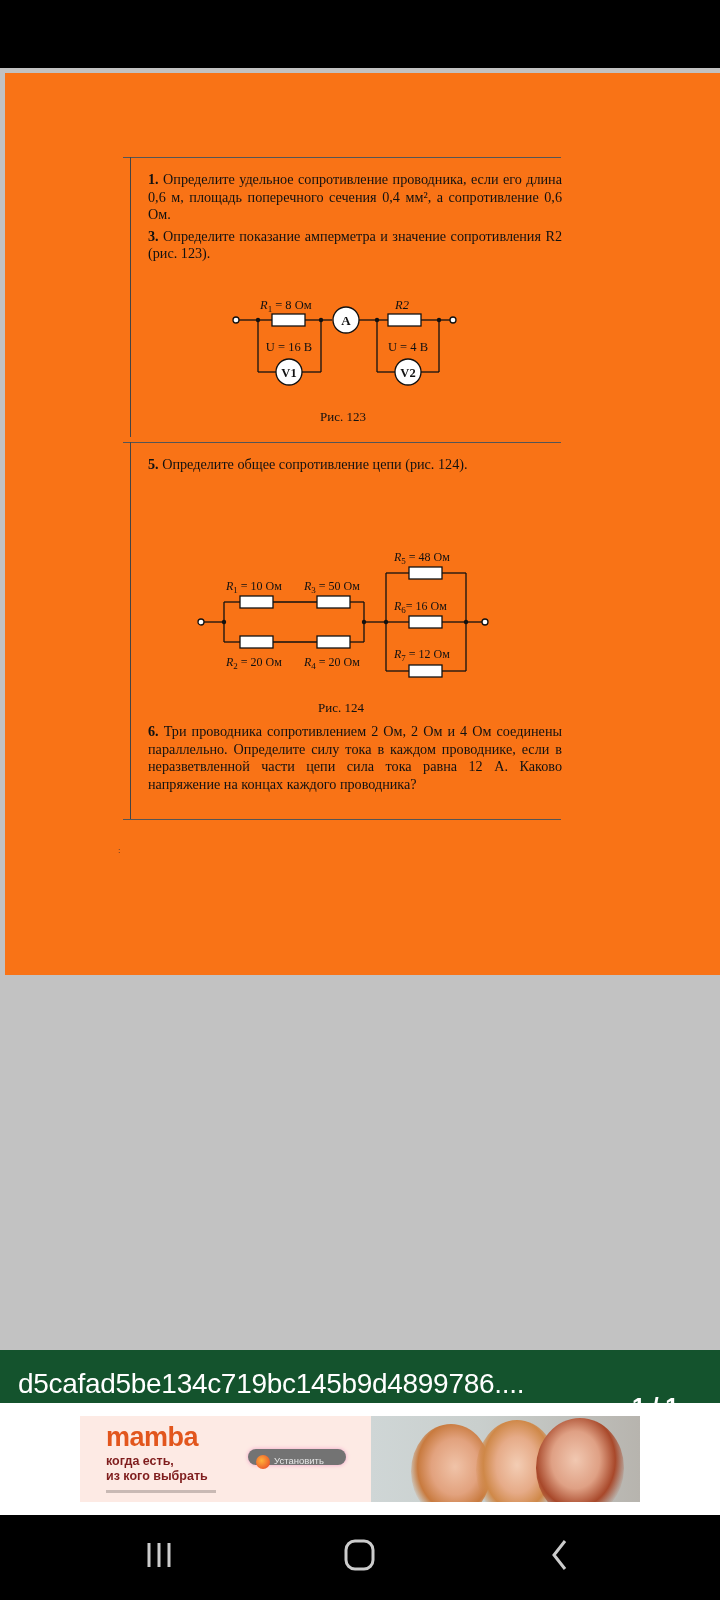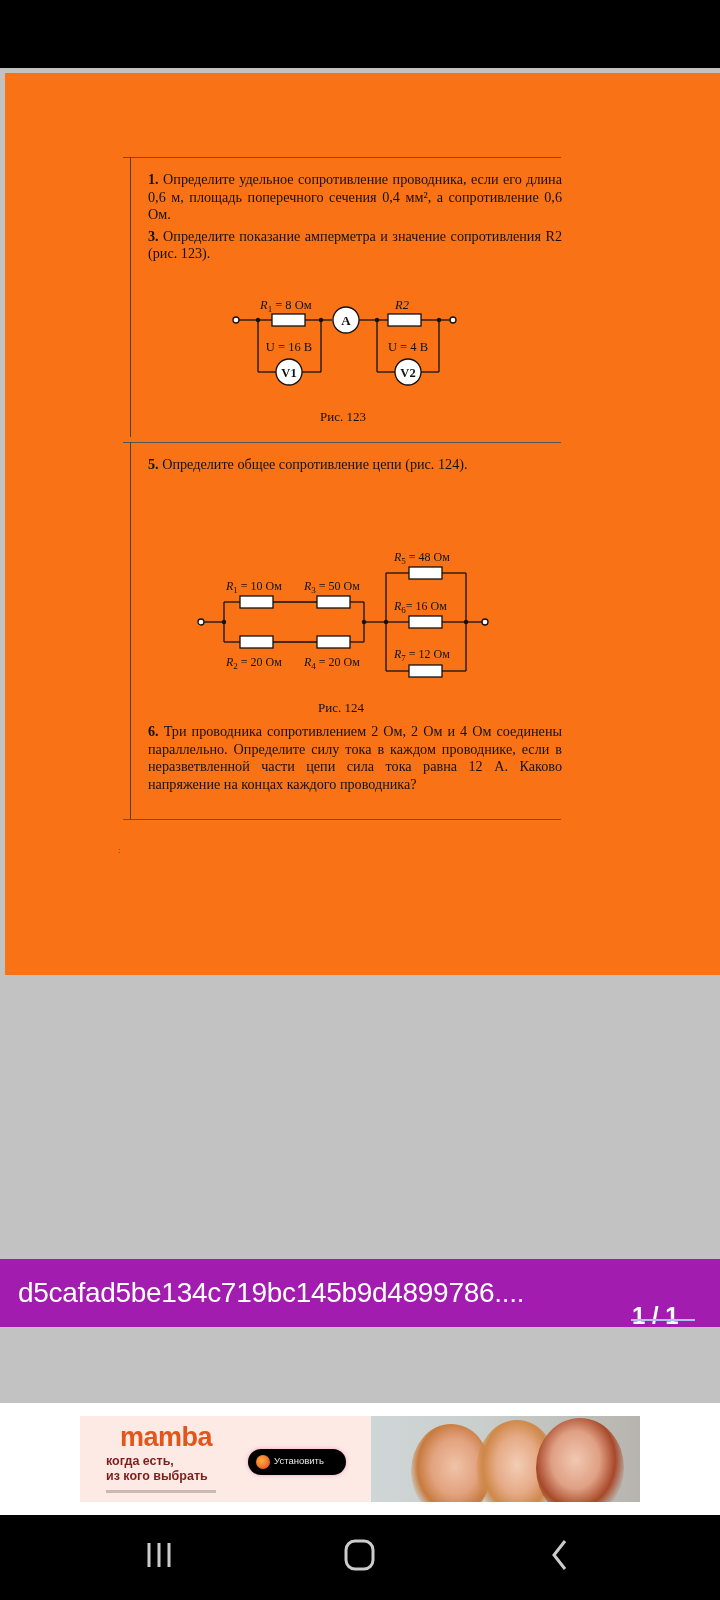--- a/index.html
+++ b/index.html
@@ -9,32 +9,32 @@
   .page{position:absolute;left:5px;top:5px;width:715px;height:902px;background:#f97316;}
   .doc{position:absolute;left:113px;top:84px;width:446px;height:690px;}
   .rule{position:absolute;left:5px;width:438px;height:0;border-top:1.5px solid #555;}
   .vline{position:absolute;left:12px;width:0;border-left:1.5px solid #444;}
   .text{position:absolute;left:30px;width:414px;font-size:14.2px;line-height:17.6px;color:#111;text-align:justify;}
   .p{margin:0 0 4px 0;}
   .num{font-weight:bold;}
   .cap{position:absolute;font-size:13px;color:#111;}
   svg text{font-family:"Liberation Serif","DejaVu Serif",serif;}
   .tiny-mark{position:absolute;left:118px;top:850px;font-size:9px;color:#333;}
-  .bottom-bar{position:absolute;left:0;top:1259px;width:720px;height:68px;background:#a21caf;}
+  .bottom-bar{position:absolute;left:0;top:1350px;width:720px;height:68px;background:#14532d;}
   .filename{position:absolute;left:18px;top:18px;font-family:"Liberation Sans","DejaVu Sans",sans-serif;font-size:28px;color:#fff;letter-spacing:-0.3px;}
   .pageind{position:absolute;left:632px;top:16px;font-family:"Liberation Sans","DejaVu Sans",sans-serif;font-size:24px;font-weight:bold;color:#fff;margin-top:27px;}
   .pageind-underline{position:absolute;left:631px;top:60px;width:64px;height:2px;background:#a9c2ea;}
   .adzone{position:absolute;left:0;top:1403px;width:720px;height:112px;background:#fff;}
   .ad{position:absolute;left:80px;top:13px;width:560px;height:86px;}
   .ad-left{position:absolute;left:0;top:0;width:291px;height:86px;background:#fdeae4;}
   .ad-right{position:absolute;left:291px;top:0;width:269px;height:86px;background:linear-gradient(90deg,#cfd6d6 0%,#c9cfcd 40%,#b7b4ae 100%);overflow:hidden;}
-  .brand{position:absolute;left:40px;top:6px;font-family:"Liberation Sans","DejaVu Sans",sans-serif;font-weight:bold;font-size:27px;color:#e2561d;letter-spacing:-0.5px;}
+  .brand{position:absolute;left:26px;top:6px;font-family:"Liberation Sans","DejaVu Sans",sans-serif;font-weight:bold;font-size:27px;color:#e2561d;letter-spacing:-0.5px;}
   .tagline{position:absolute;left:26px;top:38px;font-family:"Liberation Sans","DejaVu Sans",sans-serif;font-weight:bold;font-size:12.5px;line-height:15px;color:#7f1d1d;}
   .fineprint{position:absolute;left:26px;top:74px;width:110px;height:3px;background:#c9b9b4;}
-  .install-btn{position:absolute;left:168px;top:33px;width:98px;height:26px;border-radius:13px;background:#000000;box-shadow:0 0 4px #f3a0c8;}
+  .install-btn{position:absolute;left:168px;top:33px;width:98px;height:16px;border-radius:13px;background:#737373;box-shadow:0 0 4px #f3a0c8;}
   .install-dot{position:absolute;left:8px;top:6px;width:14px;height:14px;border-radius:50%;background:radial-gradient(circle at 40% 40%,#ffb13b,#e63d25);}
   .install-lbl{position:absolute;left:26px;top:6px;font-family:"Liberation Sans","DejaVu Sans",sans-serif;font-size:9.5px;color:#e8e8e8;}
   .face{position:absolute;border-radius:50%;}
   .nav{position:absolute;left:0;top:1515px;width:720px;height:85px;background:#000;}
   .nav-btn{position:absolute;top:22px;width:44px;height:36px;display:flex;align-items:center;justify-content:center;}
 </style>
 </head>
 <body>
 
 <div class="status-bar"></div>

